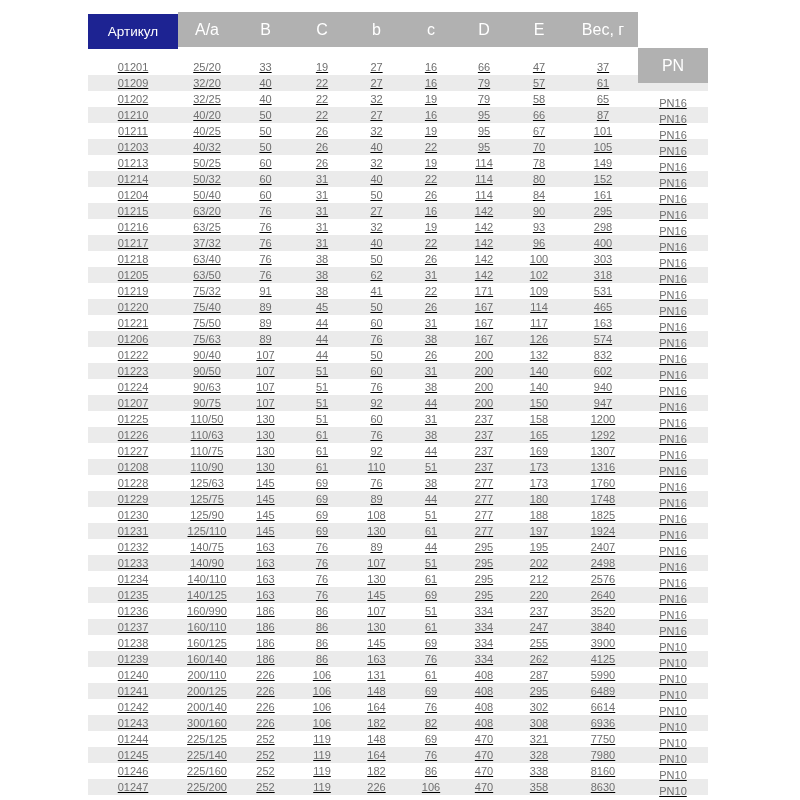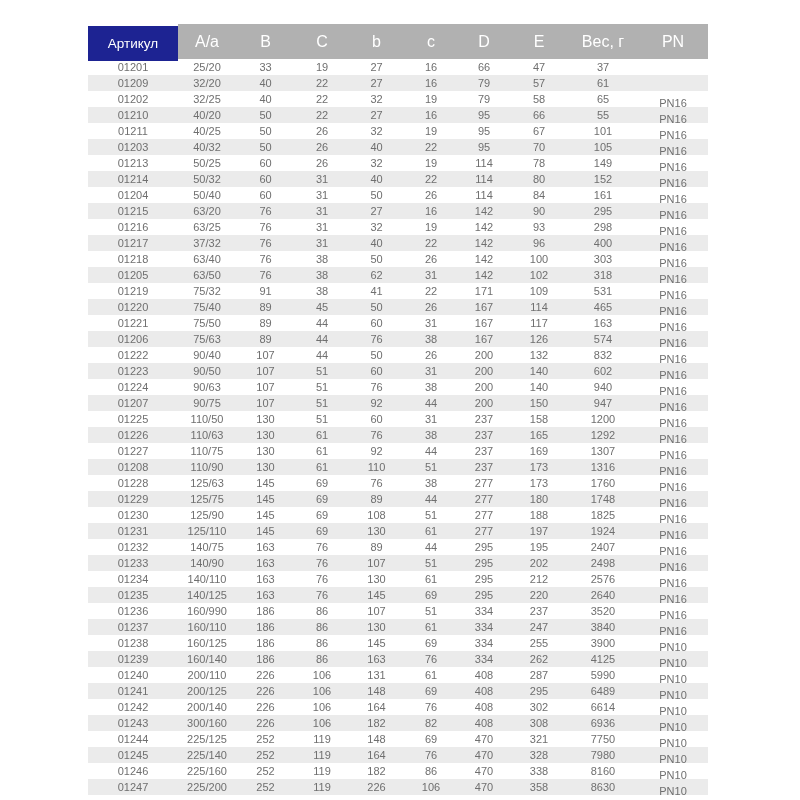--- a/index.html
+++ b/index.html
@@ -39,39 +39,39 @@
   .c2{width:59px;}
   .c3{width:54px;}
   .c4{width:55px;}
   .c5{width:54px;}
   .c6{width:52px;}
   .c7{width:58px;}
   .c8{width:70px;}
   .c9{width:70px;margin-top:36px;}
   .header-row{
     height:47px;
-    align-items:flex-end;
   }
   .header-row .cell{
     background:var(--header-bg);
     color:var(--header-text);
     font-size:16px;
     line-height:35px;
     height:35px;
     font-weight:400;
   }
   .header-row .cell.accent{
     background:var(--accent);
     position:relative;
     top:2px;
     z-index:2;
     font-size:13.5px;
   }
   .body .row{
     height:16px;
+    text-decoration:underline;
   }
   .body .cell{
     color:var(--text);
     font-size:11px;
     line-height:16px;
     height:16px;
   }
   .body .row:nth-child(even){
     background:var(--stripe);
   }
@@ -131,21 +131,21 @@
       </div>
       <div class="row">
         <div class="cell c0">01210</div>
         <div class="cell c1">40/20</div>
         <div class="cell c2">50</div>
         <div class="cell c3">22</div>
         <div class="cell c4">27</div>
         <div class="cell c5">16</div>
         <div class="cell c6">95</div>
         <div class="cell c7">66</div>
-        <div class="cell c8">55</div>
+        <div class="cell c8">87</div>
         <div class="cell c9">PN16</div>
       </div>
       <div class="row">
         <div class="cell c0">01211</div>
         <div class="cell c1">40/25</div>
         <div class="cell c2">50</div>
         <div class="cell c3">26</div>
         <div class="cell c4">32</div>
         <div class="cell c5">19</div>
         <div class="cell c6">95</div>

